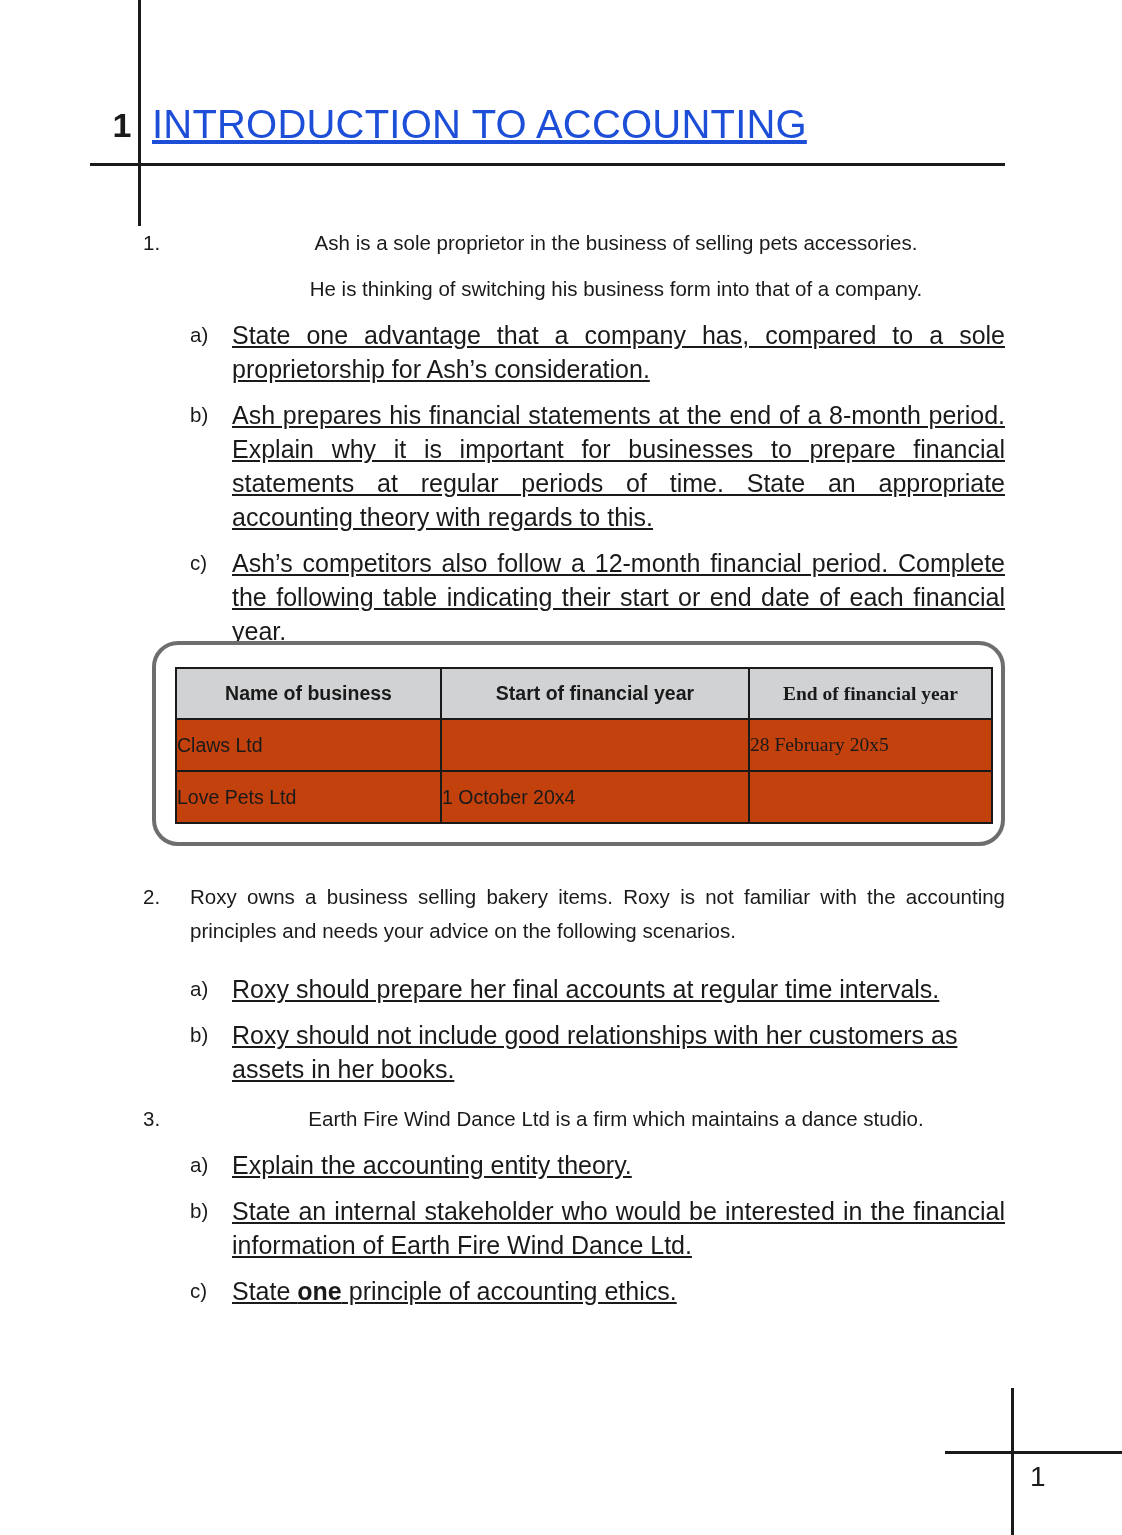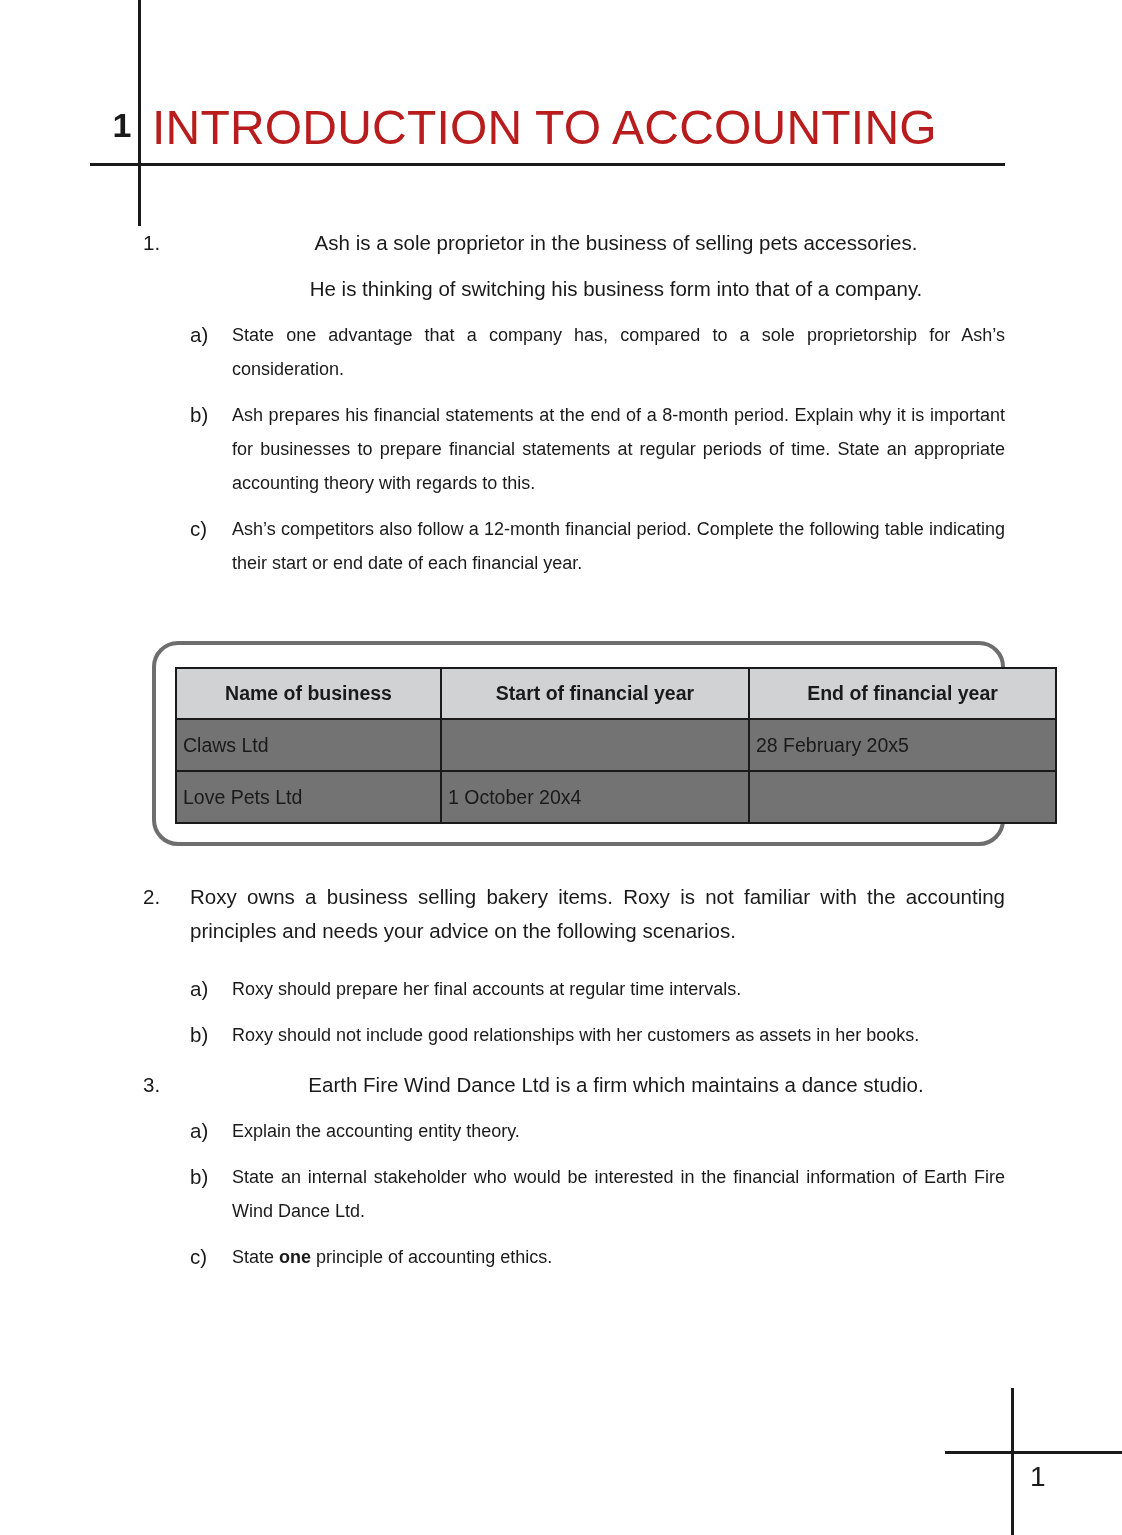--- a/index.html
+++ b/index.html
@@ -45,26 +45,27 @@
     font-size: 34px;
     font-weight: bold;
     color: #1a1a1a;
     letter-spacing: -0.5px;
     line-height: 1;
   }
   .chapter-title {
     position: absolute;
     left: 152px;
     top: 104px;
-    font-size: 48px;
+    font-size: 40px;
     font-weight: 400;
-    color: #b91c1c;
+    color: #1d4ed8;
     letter-spacing: 0.2px;
     line-height: 1;
     white-space: nowrap;
+    text-decoration: underline;
   }
 
   
   .content {
     position: absolute;
     left: 0;
     top: 226px;
     width: 1122px;
   }
   .q-item {
@@ -95,24 +96,25 @@
     padding-right: 117px;
   }
   .sub-marker {
     position: absolute;
     left: 190px;
     width: 40px;
     font-size: 20.5px;
     line-height: 34px;
   }
   .sub-text {
-    font-size: 18px;
+    font-size: 25px;
     line-height: 34px;
     text-align: justify;
     text-justify: inter-word;
+    text-decoration: underline;
   }
   .sub-text.nojustify { text-align: left; }
 
   .gap-sm { height: 12px; }
   .gap-md { height: 16px; }
 
   
   .table-shell {
     position: absolute;
     left: 152px;
@@ -138,28 +140,28 @@
     font-size: 19.5px;
     box-sizing: border-box;
   }
   .data-table th {
     background: #d0d2d4;
     font-weight: bold;
     height: 51px;
     padding: 0 6px;
   }
   .data-table td {
-    background: #737373;
+    background: #c2410c;
     height: 52px;
     font-weight: 400;
-    padding: 0 6px;
+    padding: 0 0;
   }
   .col-a { width: 265px; }
   .col-b { width: 308px; }
-  .col-c { width: 307px; }
+  .col-c { width: 243px; font-family: Liberation Serif, serif; }
 
   
   .footer-vline {
     position: absolute;
     left: 1011px;
     top: 1388px;
     width: 3px;
     height: 147px;
     background: #1a1a1a;
   }

